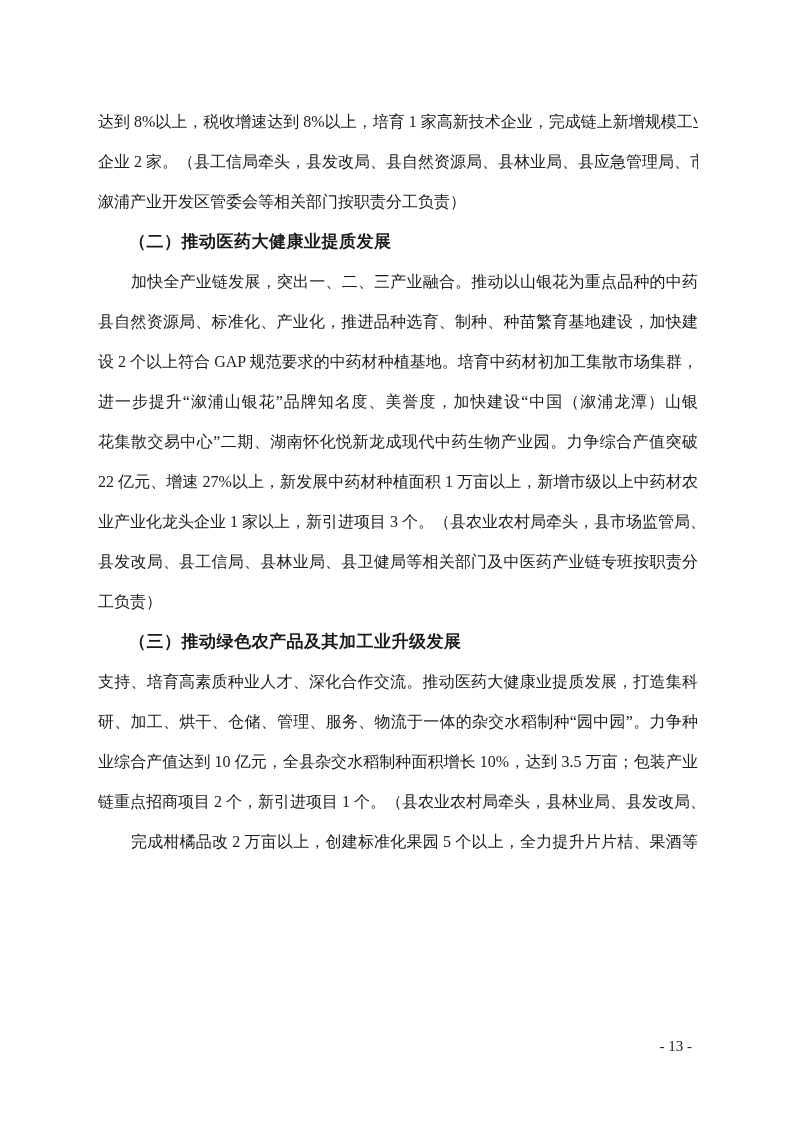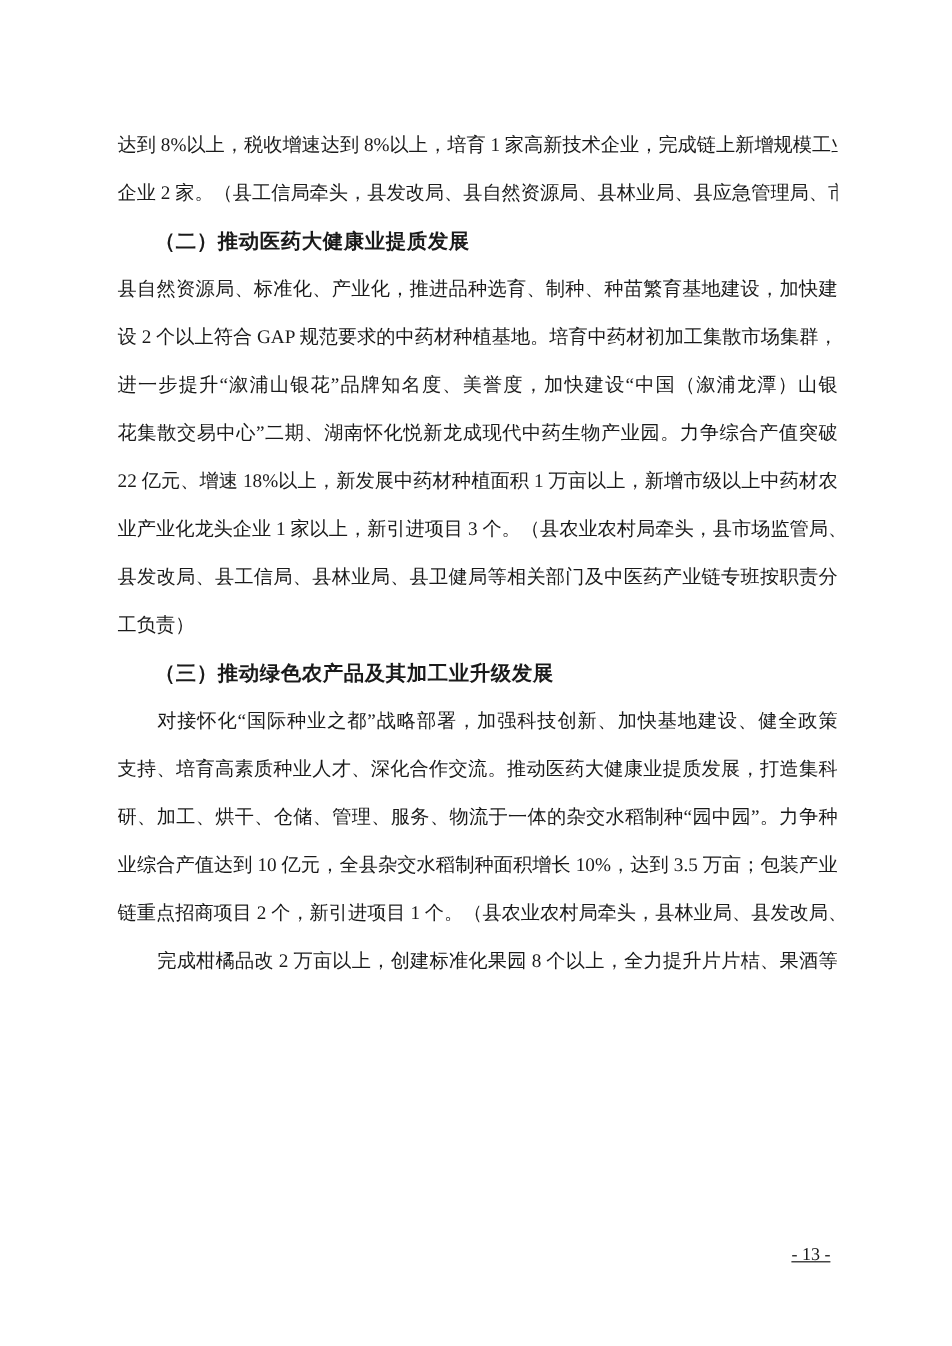--- a/index.html
+++ b/index.html
@@ -58,41 +58,41 @@
     position: absolute;
     left: 98px;
     top: 1038px;
     width: 600px;
     text-align: right;
     padding-right: 6px;
     box-sizing: border-box;
     font-size: 15px;
     font-family: "Liberation Serif", "DejaVu Serif", serif;
     color: #1a1a1a;
-    text-decoration: underline;
   }
 </style>
 </head>
 <body>
 
 <div class="page">
   <div class="doc-body">
       <div class="line">达到 8%以上，税收增速达到 8%以上，培育 1 家高新技术企业，完成链上新增规模工业</div>
       <div class="line">企业 2 家。（县工信局牵头，县发改局、县自然资源局、县林业局、县应急管理局、市</div>
+      <div class="line para-end">溆浦产业开发区管委会等相关部门按职责分工负责）</div>
       <div class="line heading">（二）推动医药大健康业提质发展</div>
+      <div class="line indent">加快全产业链发展，突出一、二、三产业融合。推动以山银花为重点品种的中药</div>
       <div class="line">县自然资源局、标准化、产业化，推进品种选育、制种、种苗繁育基地建设，加快建</div>
       <div class="line">设 2 个以上符合 GAP 规范要求的中药材种植基地。培育中药材初加工集散市场集群，</div>
       <div class="line">进一步提升“溆浦山银花”品牌知名度、美誉度，加快建设“中国（溆浦龙潭）山银</div>
       <div class="line">花集散交易中心”二期、湖南怀化悦新龙成现代中药生物产业园。力争综合产值突破</div>
-      <div class="line">22 亿元、增速 18%以上，新发展中药材种植面积 1 万亩以上，新增市级以上中药材农</div>
+      <div class="line">22 亿元、增速 27%以上，新发展中药材种植面积 1 万亩以上，新增市级以上中药材农</div>
       <div class="line">业产业化龙头企业 1 家以上，新引进项目 3 个。（县农业农村局牵头，县市场监管局、</div>
       <div class="line">县发改局、县工信局、县林业局、县卫健局等相关部门及中医药产业链专班按职责分</div>
       <div class="line para-end">工负责）</div>
       <div class="line heading">（三）推动绿色农产品及其加工业升级发展</div>
-      <div class="line indent">对接怀化“国际种业之都”战略部署，加强科技创新、加快基地建设、健全政策</div>
       <div class="line">支持、培育高素质种业人才、深化合作交流。推动医药大健康业提质发展，打造集科</div>
       <div class="line">研、加工、烘干、仓储、管理、服务、物流于一体的杂交水稻制种“园中园”。力争种</div>
       <div class="line">业综合产值达到 10 亿元，全县杂交水稻制种面积增长 10%，达到 3.5 万亩；包装产业</div>
       <div class="line">链重点招商项目 2 个，新引进项目 1 个。（县农业农村局牵头，县林业局、县发改局、</div>
-      <div class="line indent">完成柑橘品改 2 万亩以上，创建标准化果园 8 个以上，全力提升片片桔、果酒等</div>
+      <div class="line indent">完成柑橘品改 2 万亩以上，创建标准化果园 5 个以上，全力提升片片桔、果酒等</div>
     </div>
   <div class="footer">- 13 -</div>
 </div>
 
 </body></html>

